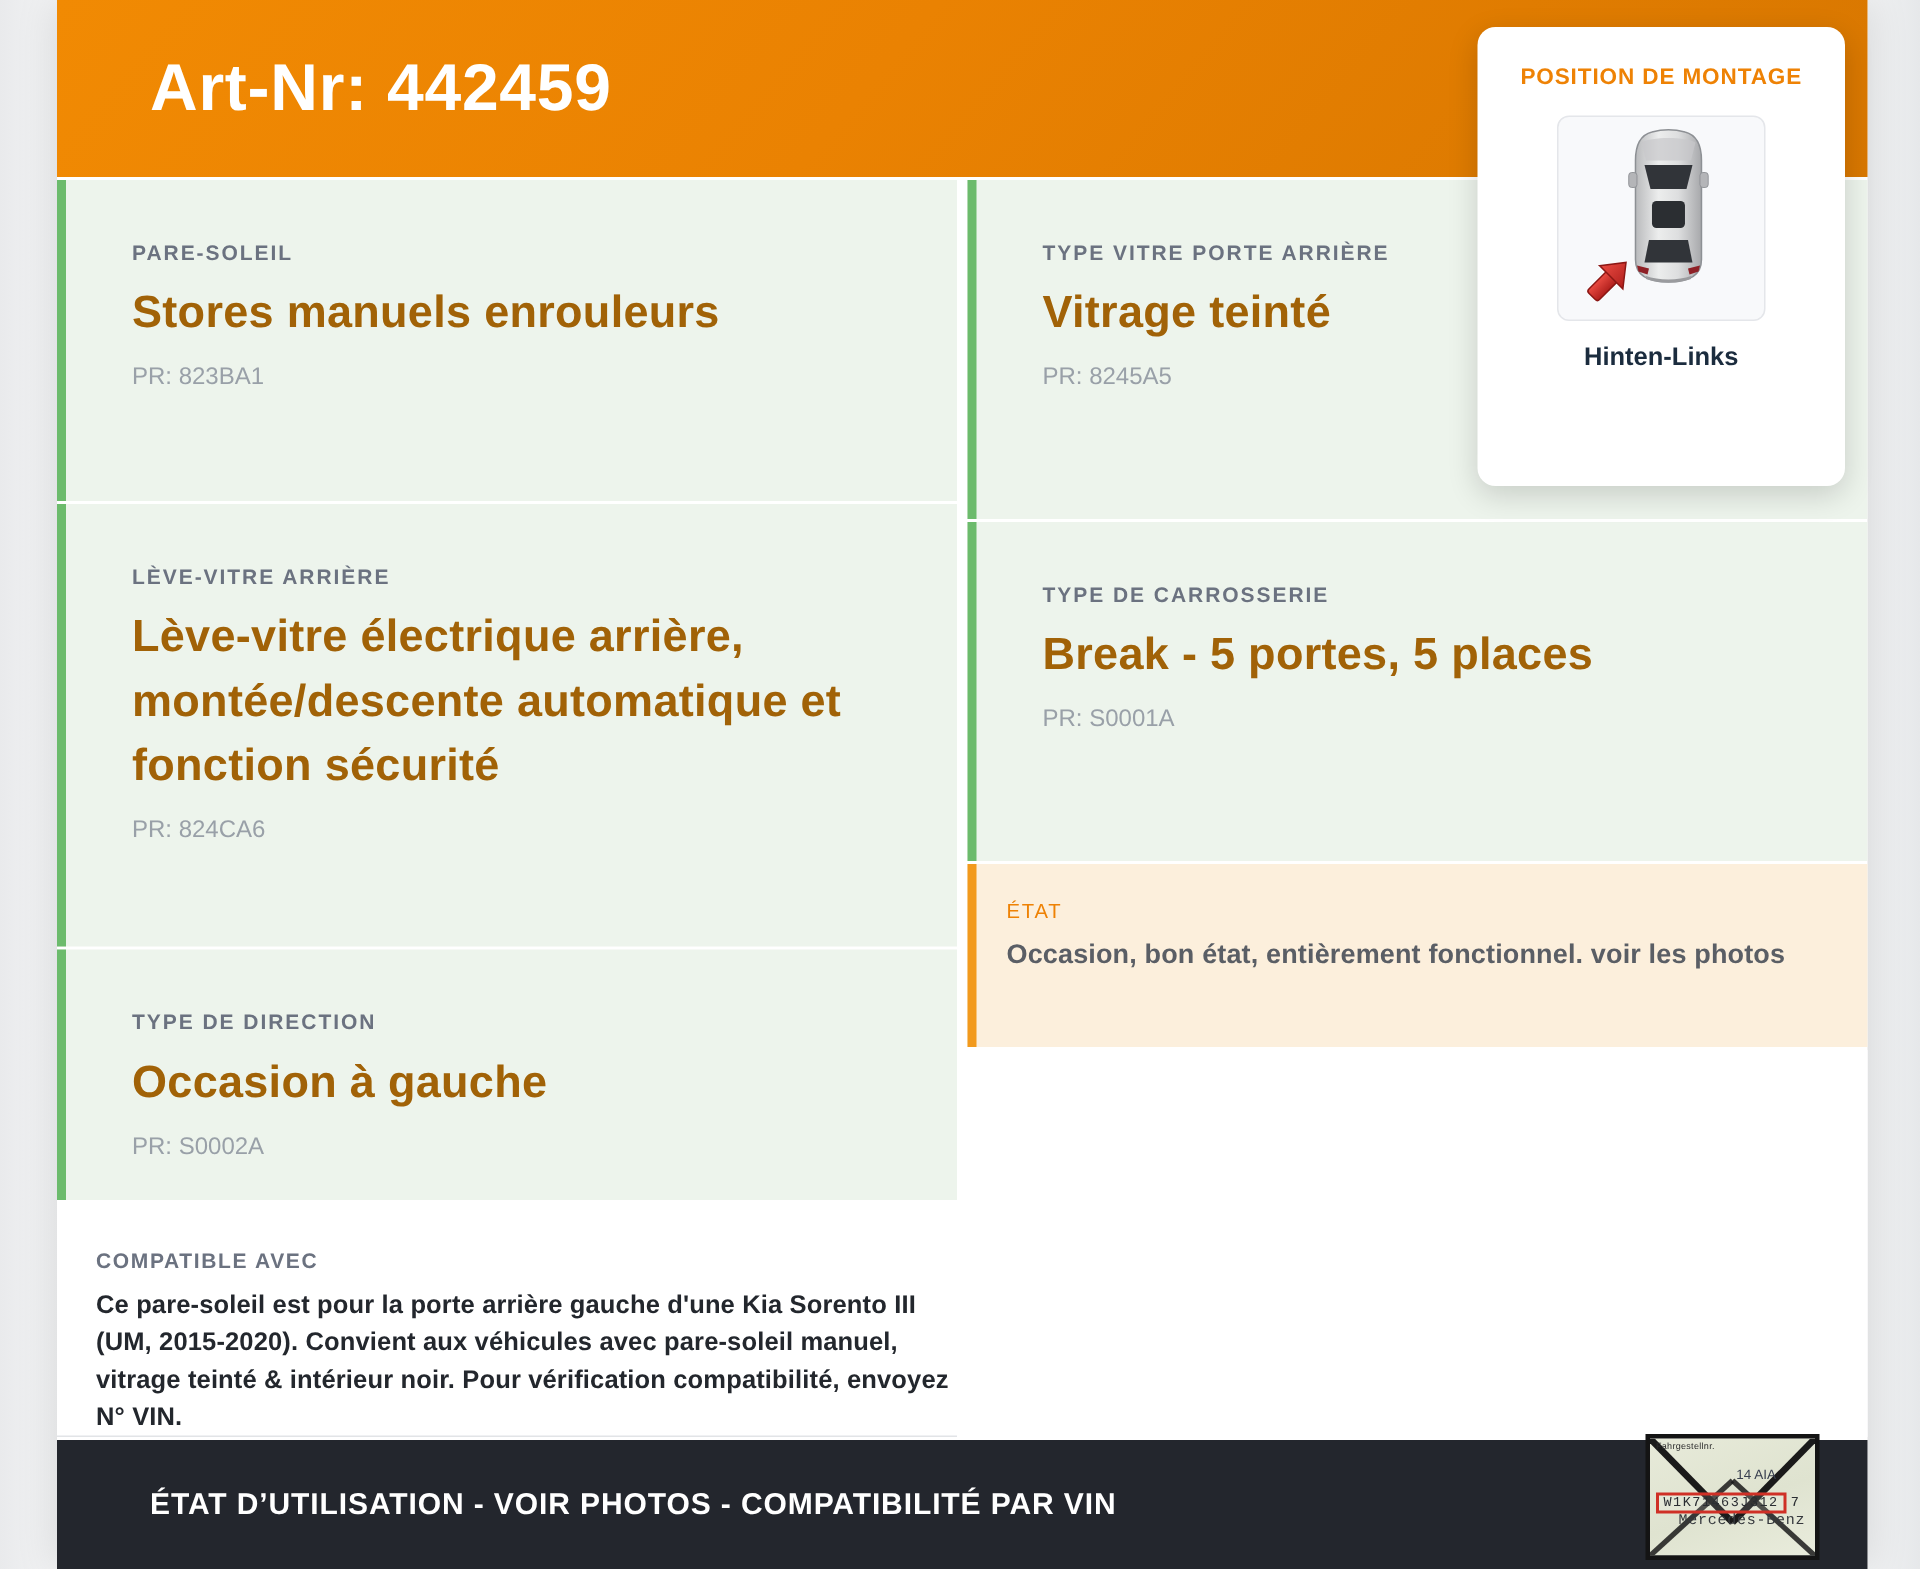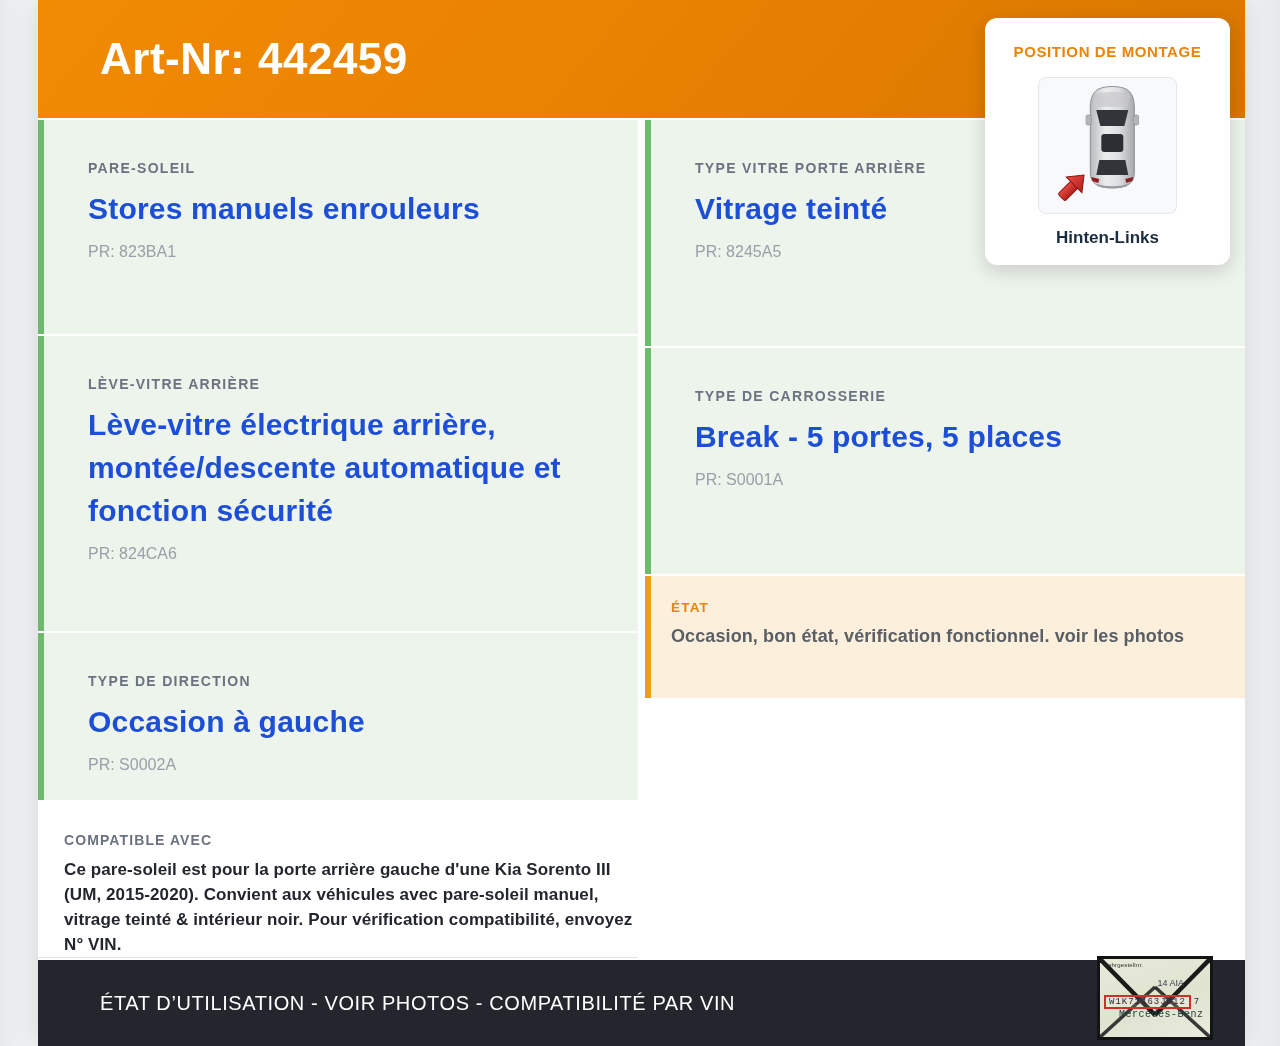--- a/index.html
+++ b/index.html
@@ -28,54 +28,54 @@
     background:#edf4ec; border-left:6px solid #6cbb6c;
     padding:40px 30px 0 44px; overflow:hidden;
   }
   .h-a { height:226px; }
   .h-b { height:312px; }
   .h-c { height:175px; }
   .spec-label {
     color:#6b7280; font-size:14px; font-weight:bold; letter-spacing:1.3px;
   }
   .spec-value {
-    color:#1d4ed8; font-size:30px; font-weight:bold; line-height:1.43;
+    color:#a16207; font-size:30px; font-weight:bold; line-height:1.43;
     margin-top:12px; letter-spacing:.2px;
   }
   .spec-pr { color:#99a0a8; font-size:16px; margin-top:12px; }
   
   .etat-card {
     background:#fcefdc; border-left:6px solid #f29a1d;
     padding:24px 30px 0 20px; height:122px;
   }
-  .etat-label { color:#ee8205; font-size:13.5px; font-weight:bold; letter-spacing:1.2px; }
+  .etat-label { color:#ee8205; font-size:13.5px; font-weight:normal; letter-spacing:1.2px; }
   .etat-text {
     color:#5a5e65; font-size:18px; font-weight:bold; line-height:1.33;
     margin-top:10px; max-width:535px; letter-spacing:.1px;
   }
   .filler { flex:1; background:#ffffff; }
   
   .compat {
     background:#ffffff; flex:1; padding:30px 4px 0 26px;
     border-bottom:1px solid #e2e4e7;
   }
   .compat-label { color:#6b7280; font-size:14px; font-weight:bold; letter-spacing:1.1px; }
   .compat-text {
     color:#23272d; font-size:17px; font-weight:bold; line-height:25px;
     margin-top:9px; max-width:570px; letter-spacing:.1px;
   }
   
   .footer {
     position:absolute; left:0; bottom:0; width:100%; height:86px;
     background:#23262d; display:flex; align-items:center; padding-left:62px;
   }
-  .footer-text { color:#ffffff; font-size:20px; font-weight:normal; letter-spacing:.6px; }
+  .footer-text { color:#ffffff; font-size:20px; font-weight:bold; letter-spacing:.6px; }
   
   .pos-card {
-    position:absolute; top:18px; right:15px; width:245px; height:247px;
+    position:absolute; top:18px; right:15px; width:245px; height:306px;
     background:#ffffff; border-radius:12px; text-align:center; padding-top:25px;
     box-shadow:0 6px 20px rgba(0,0,0,.16); z-index:5;
   }
   .pos-title { color:#ee8205; font-size:15px; font-weight:bold; letter-spacing:.6px; }
   .pos-imgbox {
     width:139px; height:137px; margin:17px auto 0; position:relative;
     background:#f8f9fb; border:1px solid #e4e6ea; border-radius:8px;
   }
   .car-svg { position:absolute; left:50%; top:7px; transform:translateX(-42%); }
   .arrow-svg { position:absolute; left:16px; bottom:9px; }
@@ -150,21 +150,21 @@
         <div class="spec-value">Vitrage teinté</div>
         <div class="spec-pr">PR: 8245A5</div>
       </div>
       <div class="spec-card h-a">
         <div class="spec-label">TYPE DE CARROSSERIE</div>
         <div class="spec-value">Break - 5 portes, 5 places</div>
         <div class="spec-pr">PR: S0001A</div>
       </div>
       <div class="etat-card">
         <div class="etat-label">ÉTAT</div>
-        <div class="etat-text">Occasion, bon état, vérification fonctionnel. voir les photos</div>
+        <div class="etat-text">Occasion, bon état, entièrement fonctionnel. voir les photos</div>
       </div>
       <div class="filler"></div>
     </div>
   </div>
 
   <div class="footer">
     <div class="footer-text">ÉTAT D’UTILISATION - VOIR PHOTOS - COMPATIBILITÉ PAR VIN</div>
   </div>
 
   <div class="pos-card">

